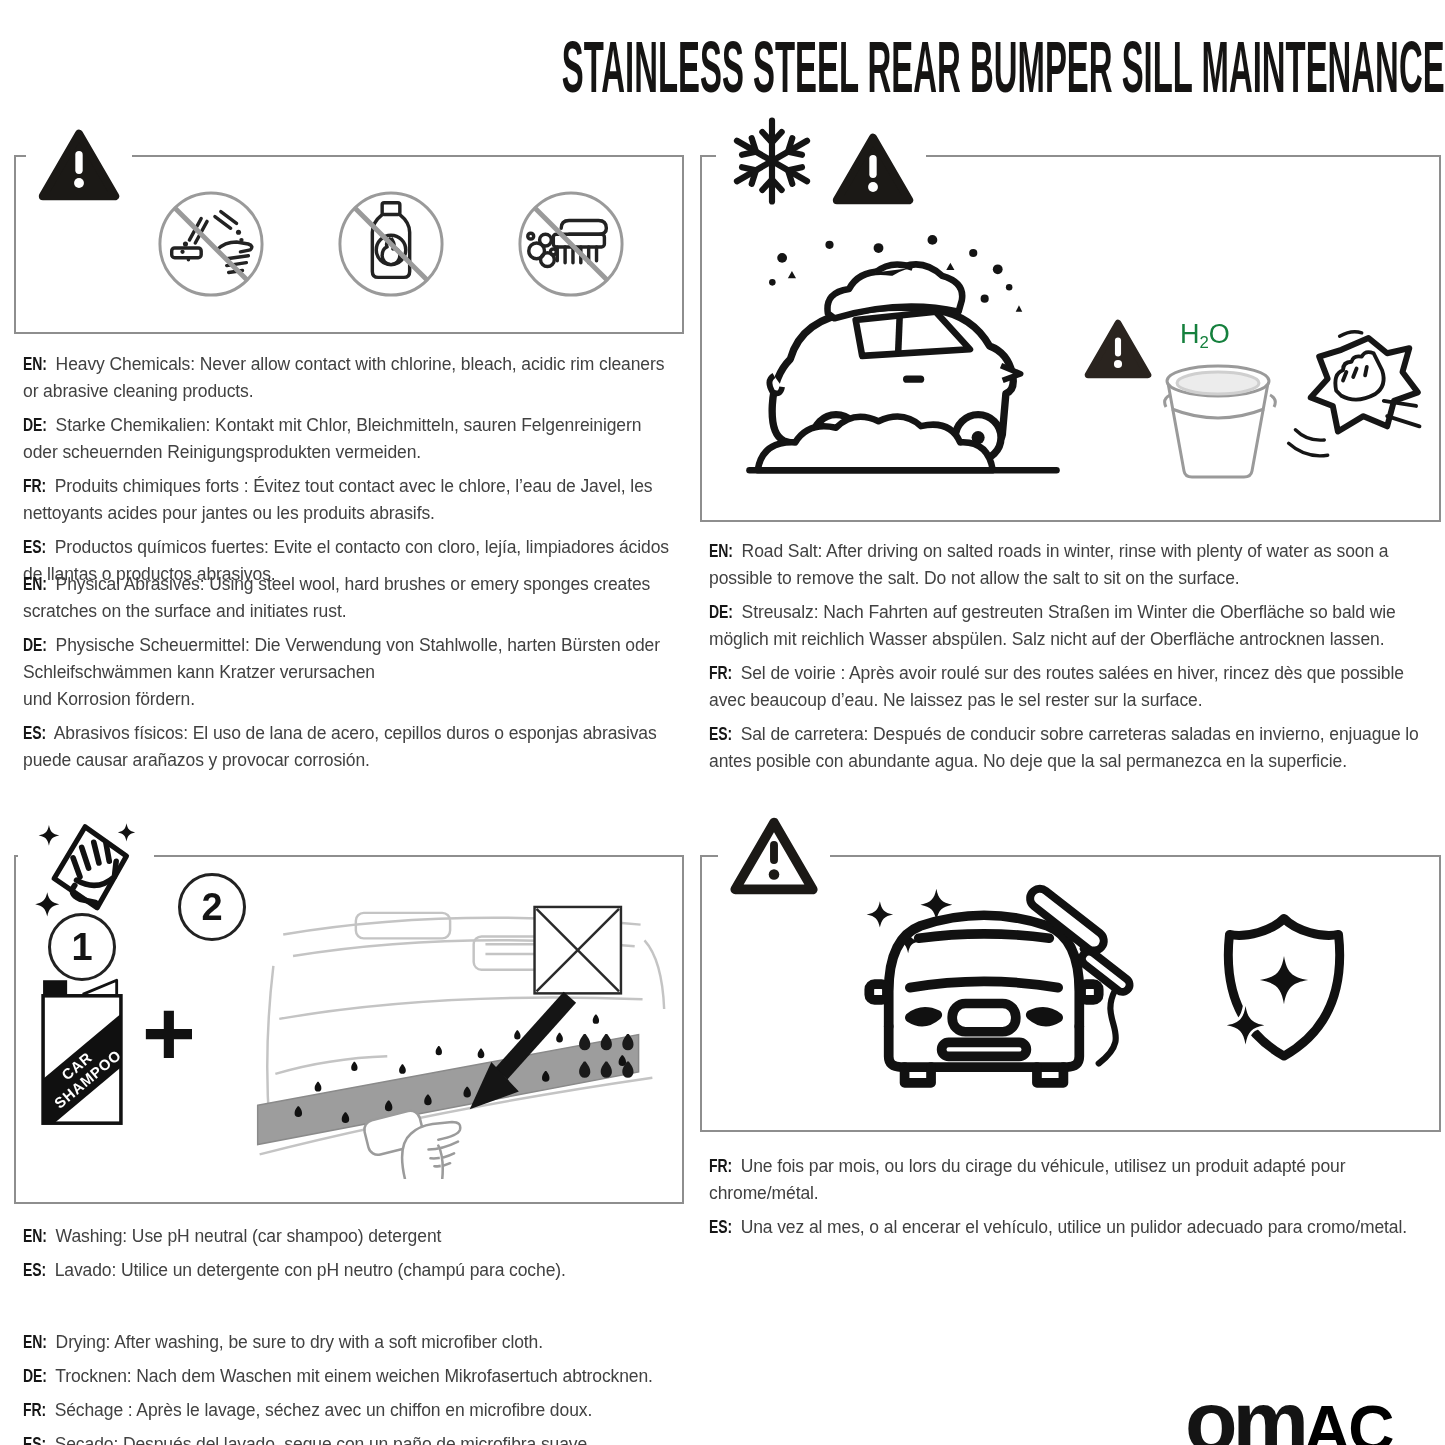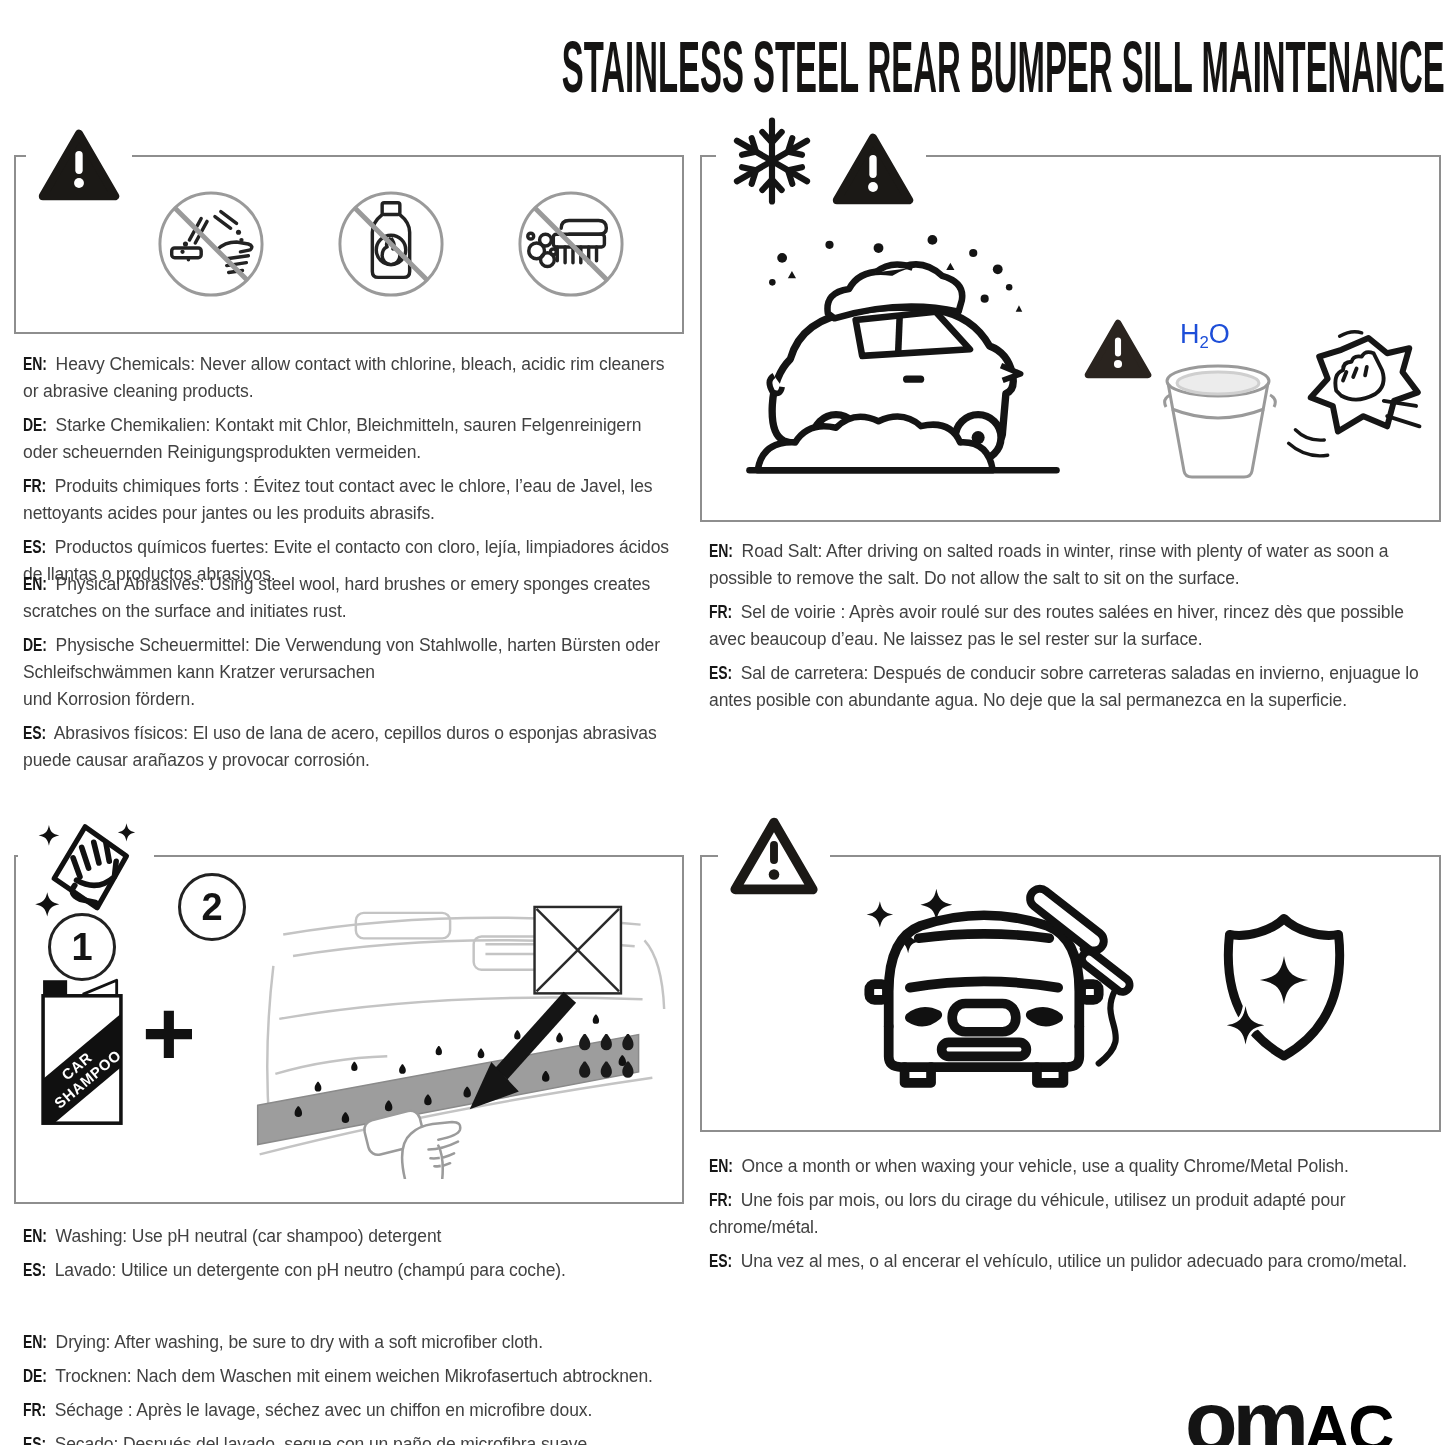--- a/index.html
+++ b/index.html
@@ -31,21 +31,21 @@
   #txt-washing{left:16px;top:1216px;width:666px;}
   #txt-drying{left:16px;top:1322px;width:666px;}
   #txt-polish{left:702px;top:1146px;width:740px;}
 
   
   .chem-circles{position:absolute;left:140px;top:32px;display:flex;gap:70px;}
   .stepnum{position:absolute;width:62px;height:62px;border:3px solid #222;border-radius:50%;
            background:#fff;display:flex;align-items:center;justify-content:center;
            font-size:38px;font-weight:700;color:#141414;}
   .plus{position:absolute;font-size:92px;font-weight:900;color:#111;line-height:1;}
-  .h2o{position:absolute;font-size:27px;color:#1d4ed8;}
+  .h2o{position:absolute;font-size:27px;color:#15803d;}
   .h2o .sub{font-size:0.62em;vertical-align:-0.28em;}
 
   
   .logo{position:absolute;left:1185px;top:1346px;display:flex;align-items:baseline;}
   .logo .lb{font-size:86px;font-weight:900;color:#141414;letter-spacing:-5px;line-height:1;margin-top:32px;}
   .logo .lr{font-size:64px;font-weight:900;color:#000000;letter-spacing:-2px;line-height:1;}
 </style>
 </head>
 <body>
 
@@ -223,20 +223,21 @@
       <g stroke="#161616" stroke-width="4.5" fill="#ffffff" stroke-linejoin="round" stroke-linecap="round">
         <path d="M92,74 q-4,-20 8,-24 q0,-10 10,-10 q2,-8 12,-6 q4,-8 14,-4 l10,20 q6,18 -8,28 q-22,12 -40,2 Z"></path>
         <path d="M186,92 L148,86 M190,116 L152,104"></path>
         <path d="M104,52 l-4,10 M116,48 l-4,10 M128,46 l-2,10"></path>
       </g>
     </svg>
   </div>
 
   <div class="tblock" id="txt-salt">
     <p><span class="lang">EN:</span> <span class="txt">Road Salt: After driving on salted roads in winter, rinse with plenty of water as soon a possible to remove the salt. Do not allow the salt to sit on the surface.</span></p>
+    <p><span class="lang">DE:</span> <span class="txt">Streusalz: Nach Fahrten auf gestreuten Straßen im Winter die Oberfläche so bald wie möglich mit reichlich Wasser abspülen. Salz nicht auf der Oberfläche antrocknen lassen.</span></p>
     <p><span class="lang">FR:</span> <span class="txt">Sel de voirie : Après avoir roulé sur des routes salées en hiver, rincez dès que possible avec beaucoup d’eau. Ne laissez pas le sel rester sur la surface.</span></p>
     <p><span class="lang">ES:</span> <span class="txt">Sal de carretera: Después de conducir sobre carreteras saladas en invierno, enjuague lo antes posible con abundante agua. No deje que la sal permanezca en la superficie.</span></p>
   </div>
 
   <div class="panel" id="panel-wash">
     <div class="corner" style="left:2px;top:-46px;">
       <svg width="112" height="112" viewBox="0 0 130 130">
         <path d="M64,16 L112,50 L78,110 L28,76 Z" fill="#ffffff" stroke="#111" stroke-width="6" stroke-linejoin="round"></path>
         <g stroke="#111" stroke-width="6.5" fill="none" stroke-linecap="round" stroke-linejoin="round">
           <path d="M58,74 L50,52 M68,64 L60,40 M80,58 L74,34 M92,56 L88,34"></path>
@@ -439,21 +440,20 @@
     </svg>
 
     <svg style="position:absolute;left:506px;top:48px;" width="152" height="168" viewBox="0 0 170 186">
       <path d="M85,14 C72,28 42,36 24,32 C18,88 32,138 85,168 C138,138 152,88 146,32 C128,36 98,28 85,14 Z" fill="#ffffff" stroke="#111" stroke-width="10" stroke-linejoin="round"></path>
       <path d="M85,56 C88,74 94,80 112,83 C94,86 88,92 85,110 C82,92 76,86 58,83 C76,80 82,74 85,56 Z" fill="#111"></path>
       <path d="M42,112 C44.4,126 49,131 63,133.5 C49,136 44.4,141 42,155 C39.6,141 35,136 21,133.5 C35,131 39.6,126 42,112 Z" fill="#111" stroke="#ffffff" stroke-width="6" paint-order="stroke"></path>
     </svg>
   </div>
 
   <div class="tblock" id="txt-polish">
-    <p><span class="lang">EN:</span> <span class="txt">Once a month or when waxing your vehicle, use a quality Chrome/Metal Polish.</span></p>
     <p><span class="lang">FR:</span> <span class="txt">Une fois par mois, ou lors du cirage du véhicule, utilisez un produit adapté pour chrome/métal.</span></p>
     <p><span class="lang">ES:</span> <span class="txt">Una vez al mes, o al encerar el vehículo, utilice un pulidor adecuado para cromo/metal.</span></p>
   </div>
 
   <div class="logo">
     <span class="lb">om</span>
       <span class="lr">AC</span>
   </div>
 
 </div>

